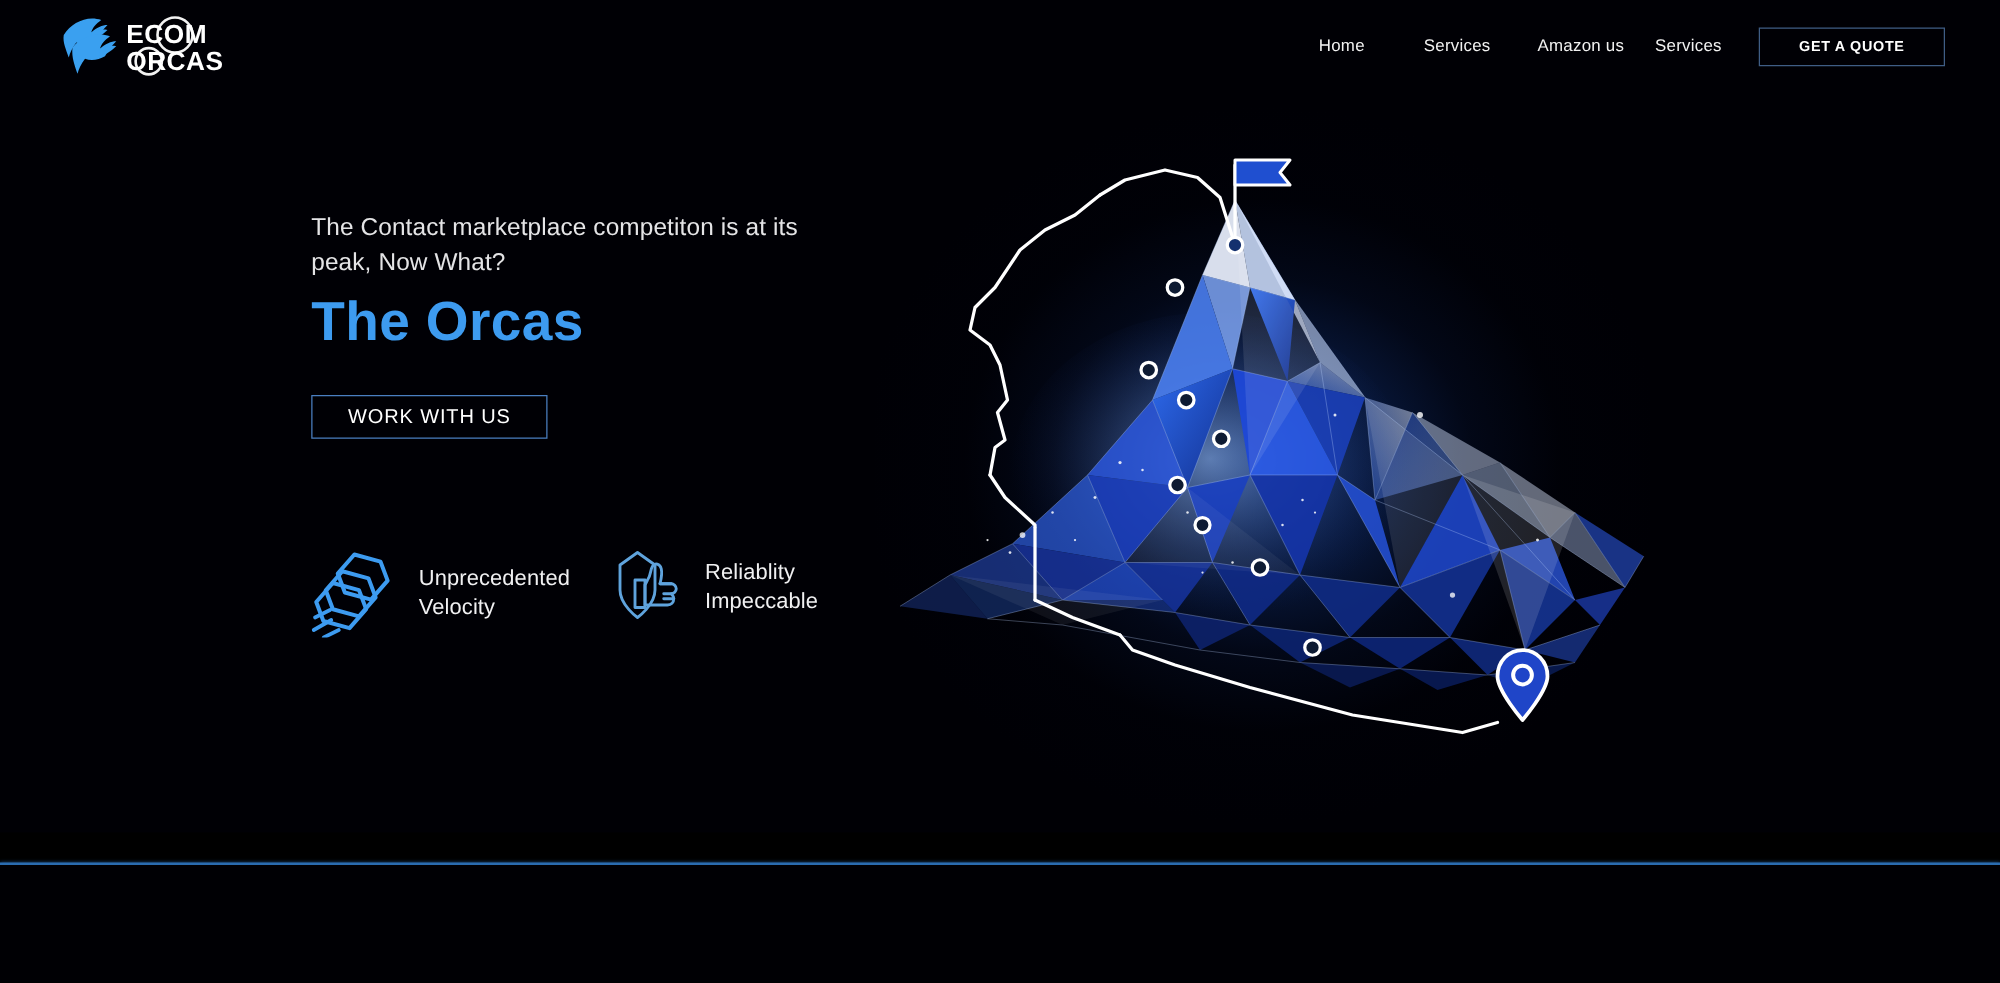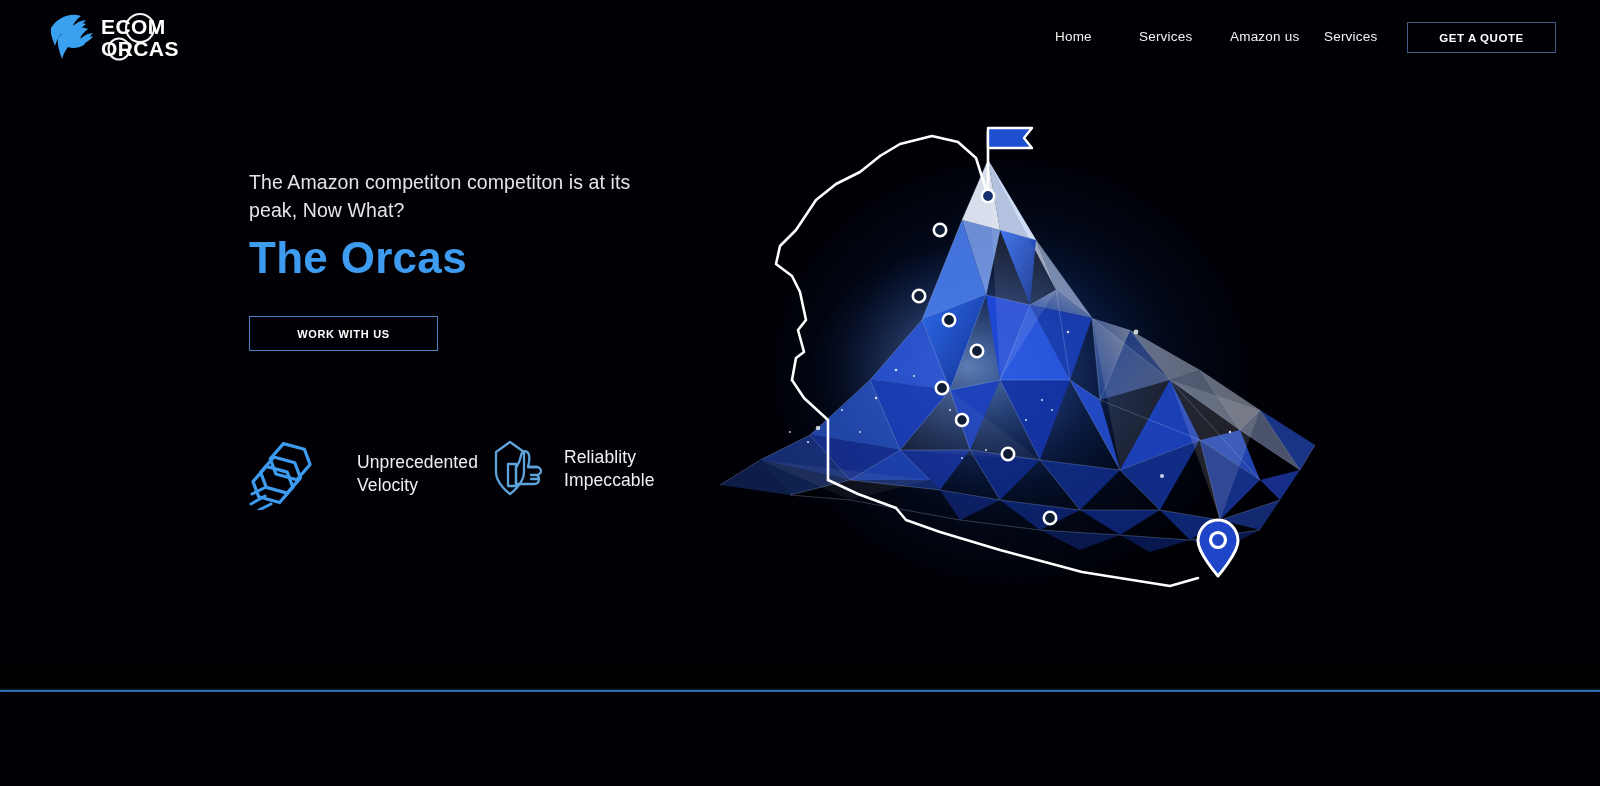--- a/index.html
+++ b/index.html
@@ -143,22 +143,22 @@
     letter-spacing: 0.3px;
   }
 
   .work-btn {
     margin-top: 29px;
     width: 189px;
     height: 35px;
     background: transparent;
     border: 1px solid #4a7fc1;
     color: #ffffff;
-    font-size: 11px;
-    font-weight: bold;
+    font-size: 16px;
+    font-weight: normal;
     letter-spacing: 0.7px;
     cursor: pointer;
     display: flex;
     align-items: center;
     justify-content: center;
     font-family: "Liberation Sans", sans-serif;
   }
 
   
   .features {
@@ -167,21 +167,21 @@
     top: 438px;
     display: flex;
     align-items: flex-start;
     z-index: 10;
   }
 
   .feature {
     display: flex;
     align-items: center;
   }
-  .feature.f1 { width: 239px; gap: 22px; }
+  .feature.f1 { width: 239px; }
 
   .feature-icon {
     width: 68px;
     height: 72px;
     flex: 0 0 68px;
     display: block;
   }
   .feature.f2 .feature-icon {
     width: 62px;
     height: 62px;
@@ -418,21 +418,21 @@
       <a class="nav-item" href="#">Home</a>
       <a class="nav-item" href="#">Services</a>
       <a class="nav-item" href="#">Amazon us</a>
       <a class="nav-item" href="#">Services</a>
     </nav>
 
     <button class="quote-btn">GET A QUOTE</button>
   </div>
 
   <div class="copy">
-    <div class="kicker">The Amazon competiton competiton is at its peak, Now What?</div>
+    <div class="kicker">The Contact marketplace competiton is at its peak, Now What?</div>
     <div class="h-orcas">The Orcas</div>
     <button class="work-btn">WORK WITH US</button>
   </div>
 
   <div class="features">
 
     <div class="feature f1">
       <svg class="feature-icon" viewBox="0 0 68 72">
         <g fill="none" stroke="#3d9bf0" stroke-width="3.4" stroke-linejoin="round" stroke-linecap="round">
           <path d="M30,8 L52,14 L58,30 L44,46 L22,40 L16,24 Z" transform="translate(6,-2) scale(0.95)"></path>

